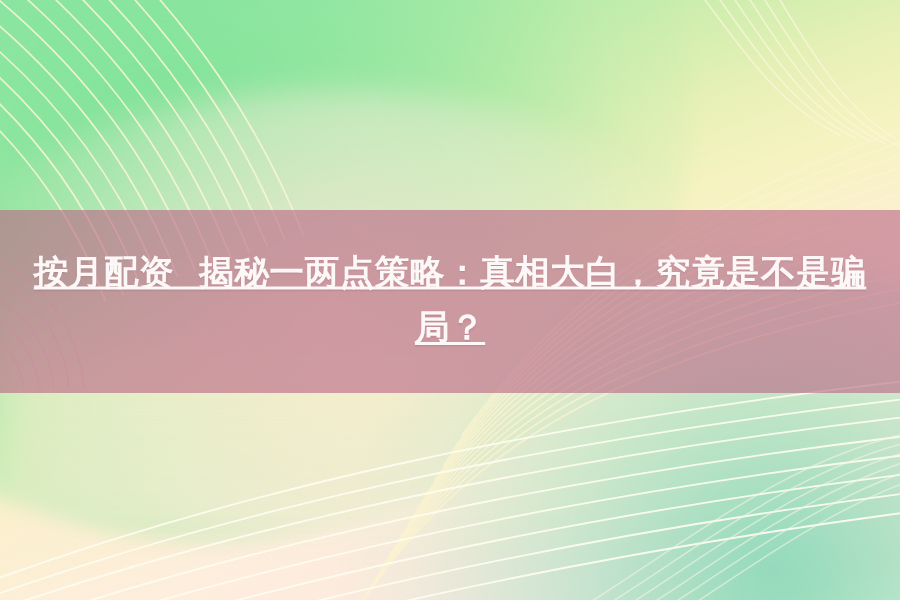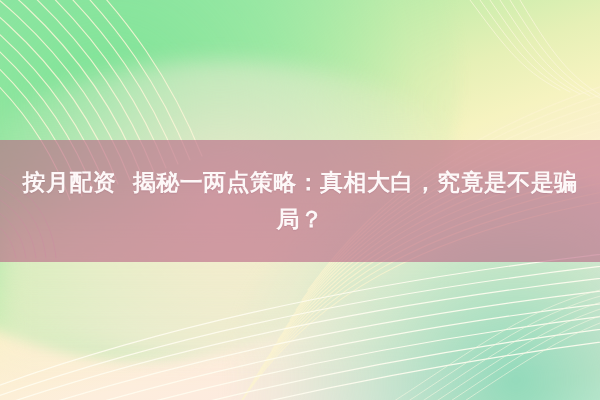--- a/index.html
+++ b/index.html
@@ -126,20 +126,21 @@
     padding: 0 8px;
     color: #fdf8f8;
     font-size: 23px;
     font-weight: 700;
     line-height: 1.62;
     letter-spacing: 0.4px;
     text-align: center;
     white-space: pre-wrap;
     word-break: break-all;
     text-shadow: 0 1px 1px rgba(140,70,100,0.18);
+    text-decoration: underline;
   }
 </style>
 </head>
 <body>
 
 <div id="banner">
 
   <div class="bg-base"></div>
   <div class="bg-green-tl"></div>
   <div class="bg-peach"></div>

